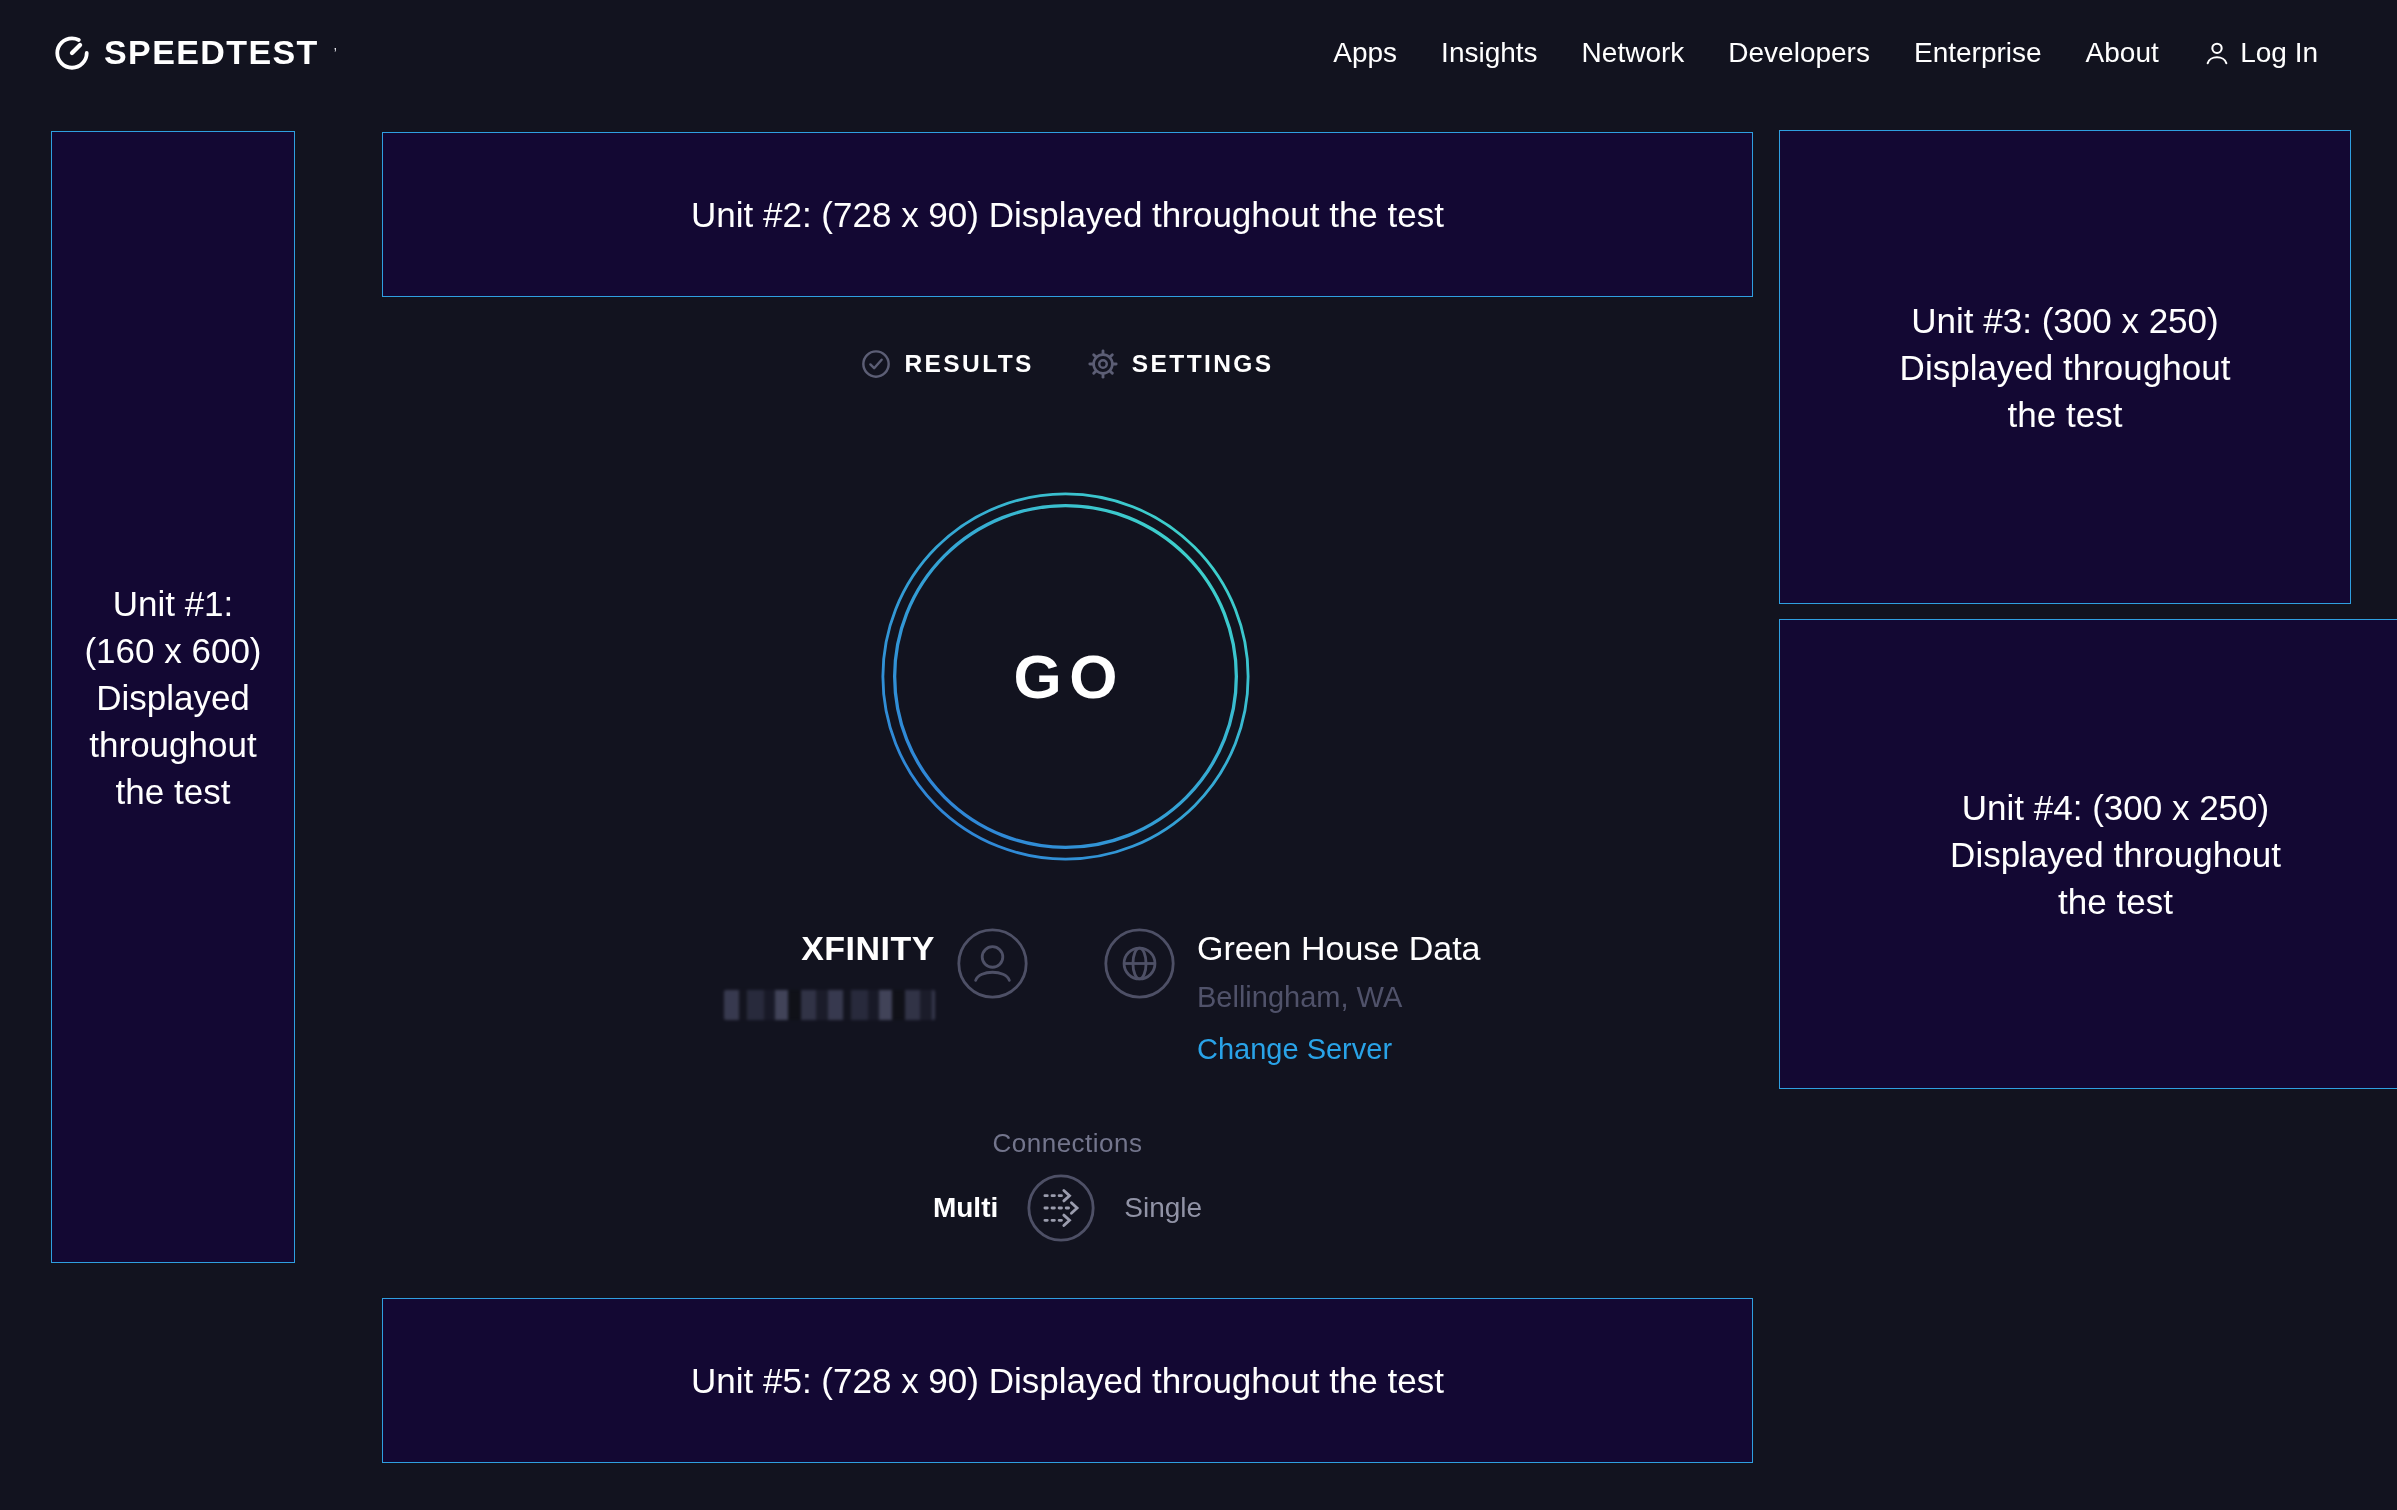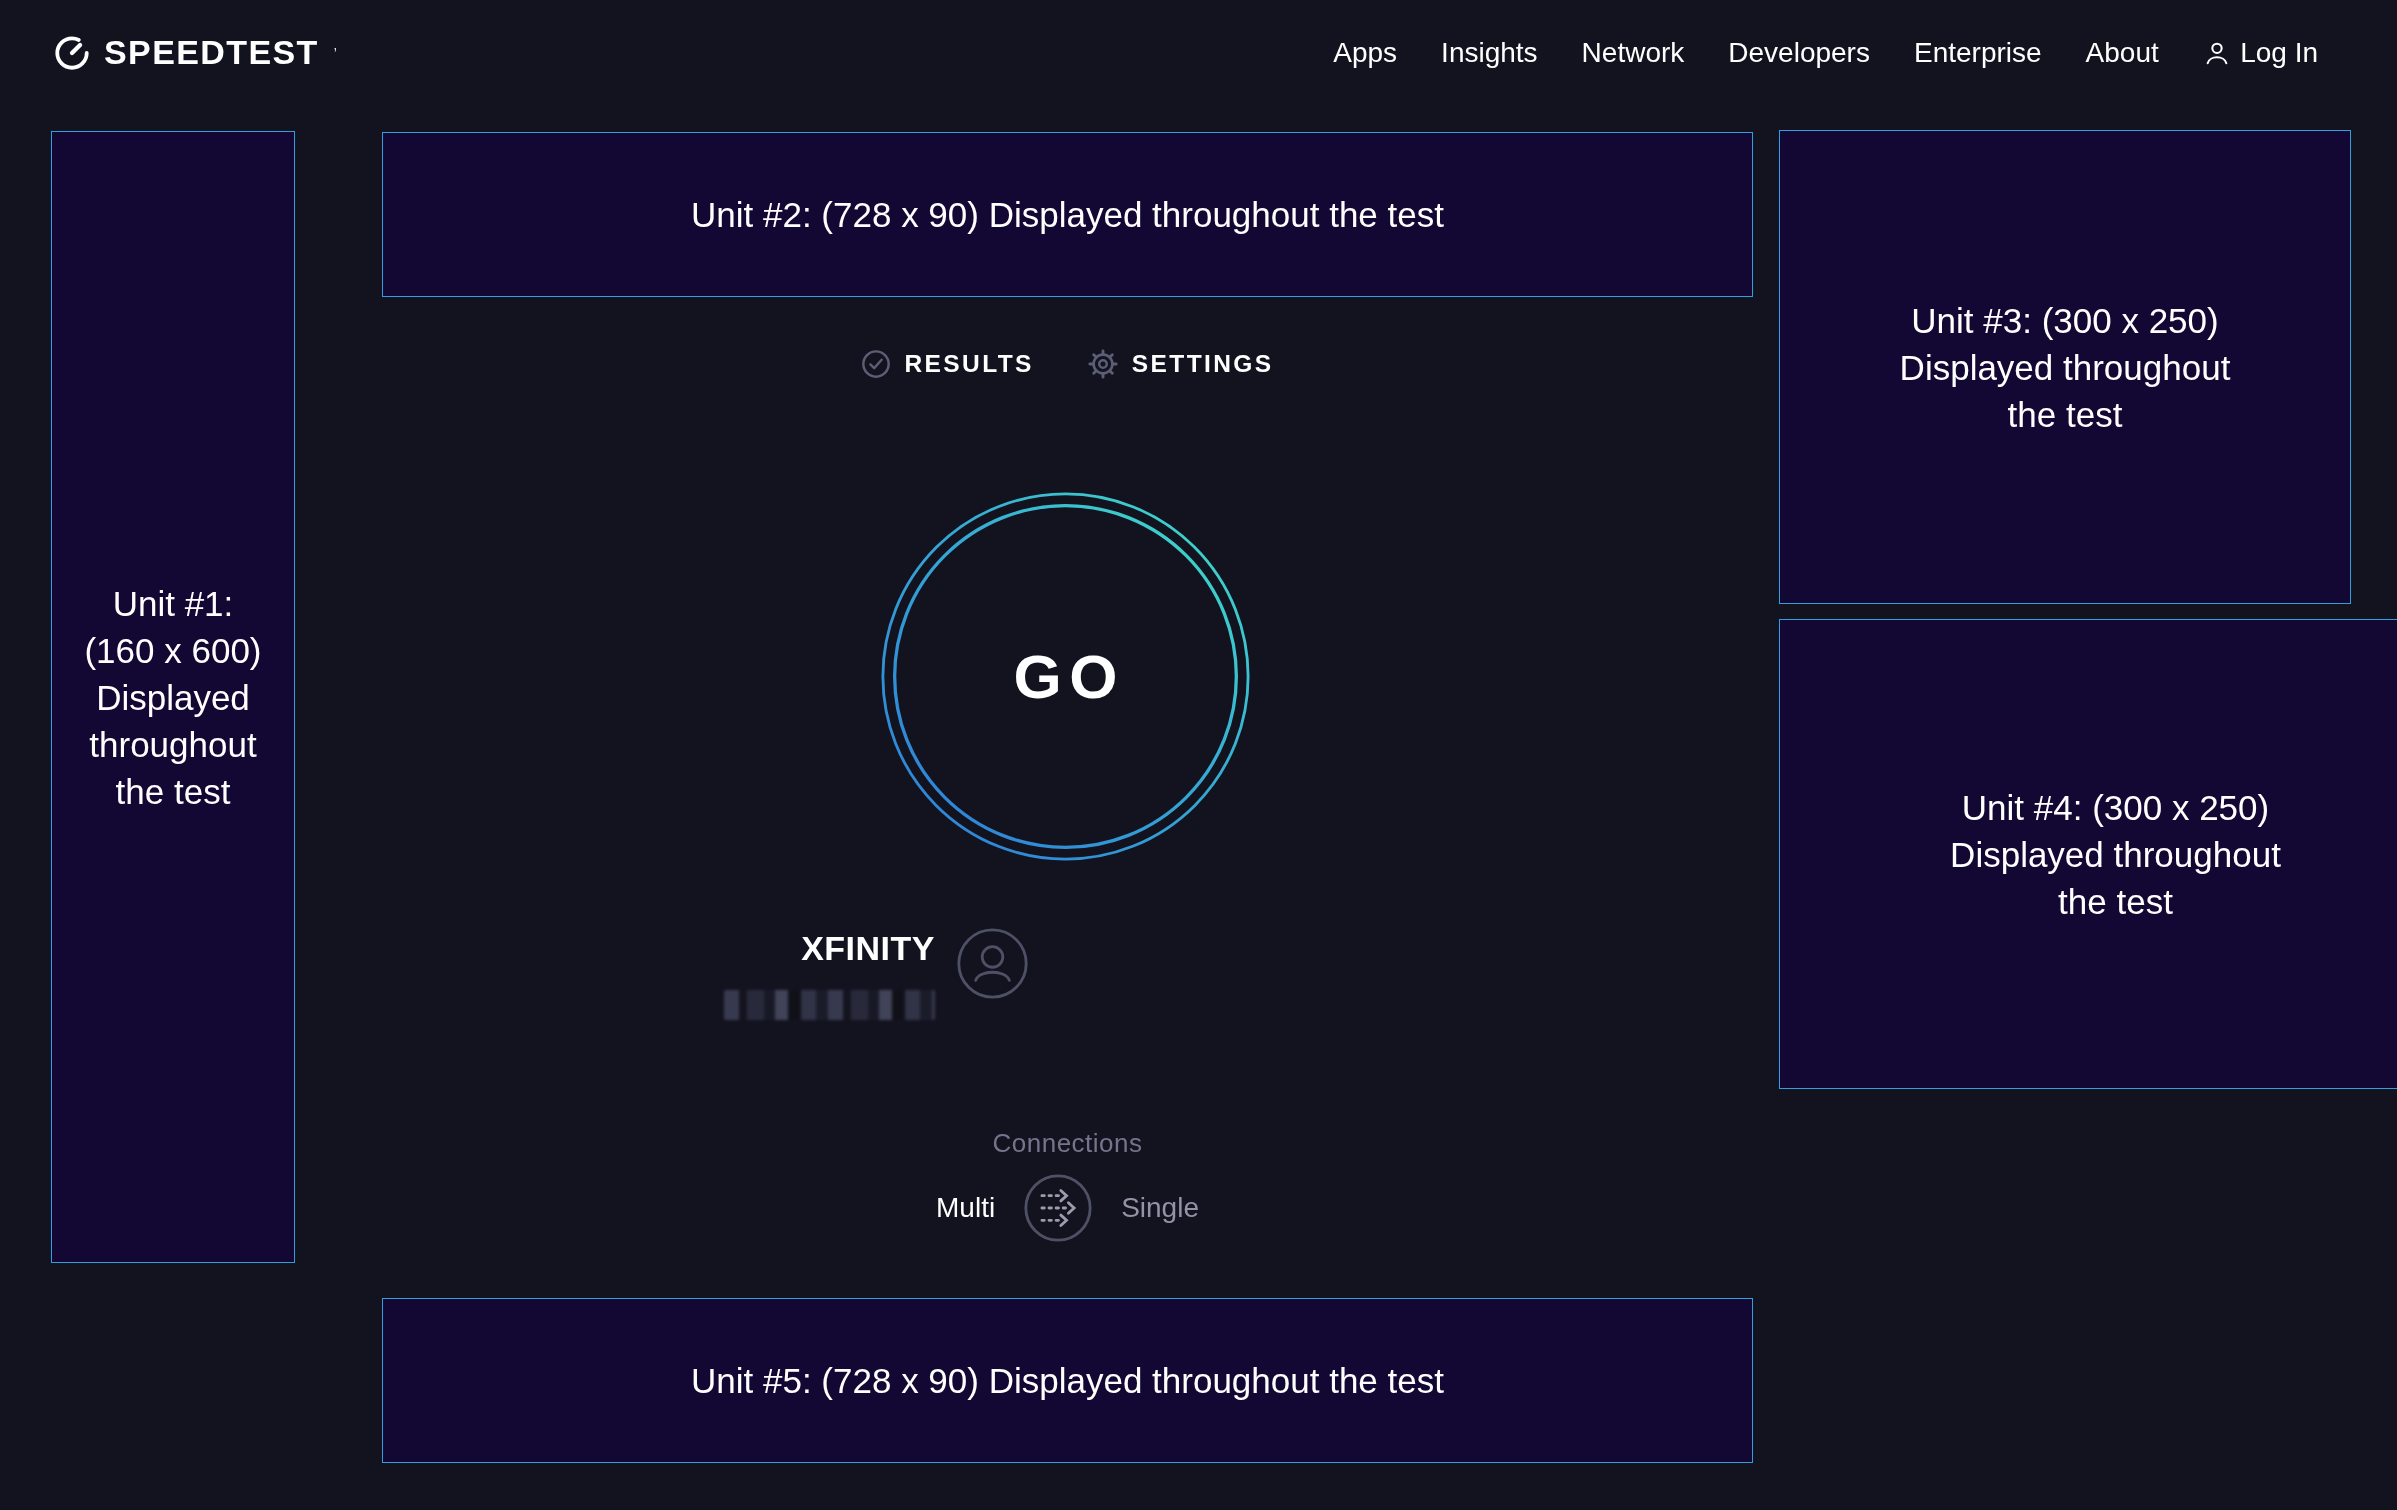--- a/index.html
+++ b/index.html
@@ -80,21 +80,21 @@
 
   
   .connections-label {
     position:absolute; left:382px; top:1128px; width:1371px;
     text-align:center; font-size:26px; color:#73758c; letter-spacing:0.5px;
   }
   .connections-row {
     position:absolute; left:382px; top:1173px; width:1371px; height:70px;
     display:flex; align-items:center; justify-content:center; gap:28px;
   }
-  .conn-multi { font-size:28px; color:#ffffff; font-weight:400; cursor:pointer; }
+  .conn-multi { font-size:28px; color:#ffffff; font-weight:700; cursor:pointer; }
   .conn-single { font-size:28px; color:#9193a6; cursor:pointer; }
   .conn-toggle { cursor:pointer; }
 
   svg { display:block; }
 </style>
 </head>
 <body>
 
 <div class="page">
 
@@ -210,20 +210,35 @@
     </div>
     <span>
       <svg width="73" height="73" viewBox="0 0 78 78">
         <circle cx="39" cy="39" r="36" fill="none" stroke="#4e5066" stroke-width="3"></circle>
         <circle cx="39" cy="32" r="11" fill="none" stroke="#4e5066" stroke-width="3"></circle>
         <path d="M21 57 C25 45.5 53 45.5 57 57" fill="none" stroke="#4e5066" stroke-width="3" stroke-linecap="round"></path>
       </svg>
     </span>
   </div>
 
+  <div class="server-block">
+    <span>
+      <svg width="73" height="73" viewBox="0 0 78 78">
+        <circle cx="39" cy="39" r="36" fill="none" stroke="#4e5066" stroke-width="3"></circle>
+        <circle cx="39" cy="39" r="16.5" fill="none" stroke="#4e5066" stroke-width="3"></circle>
+        <ellipse cx="39" cy="39" rx="7" ry="16.5" fill="none" stroke="#4e5066" stroke-width="3"></ellipse>
+        <line x1="22.5" y1="39" x2="55.5" y2="39" stroke="#4e5066" stroke-width="3"></line>
+      </svg>
+    </span>
+    <div class="server-texts">
+      <div class="server-name">Green House Data</div>
+      <div class="server-location">Bellingham, WA</div>
+      <div class="server-change">Change Server</div>
+    </div>
+  </div>
 
   <div class="connections-label">Connections</div>
 
   <div class="connections-row">
     <span class="conn-multi">Multi</span>
     <span class="conn-toggle">
       <svg width="70" height="70" viewBox="0 0 74 74">
         <circle cx="37" cy="37" r="34" fill="none" stroke="#4e5066" stroke-width="3"></circle>
         <g stroke="#9b9dae" stroke-width="3" stroke-linecap="round">
           <line x1="20" y1="24" x2="42" y2="24" stroke-dasharray="2.5 5"></line>

